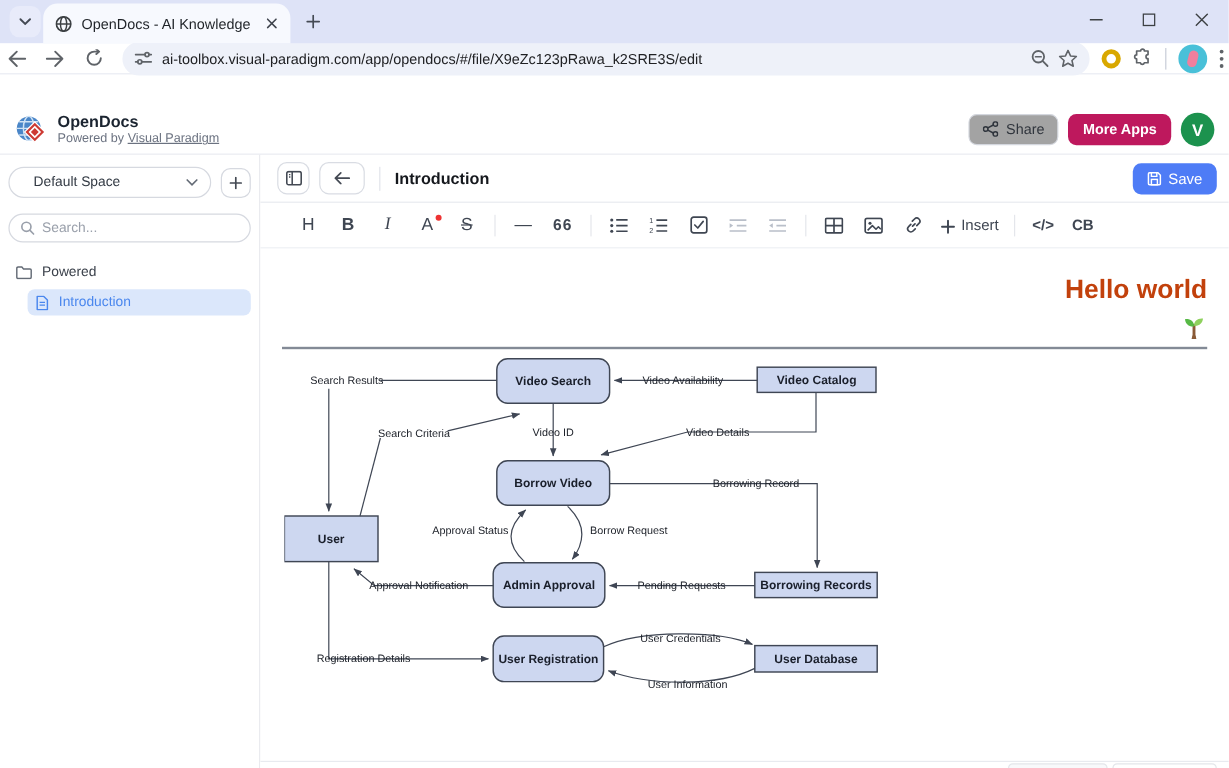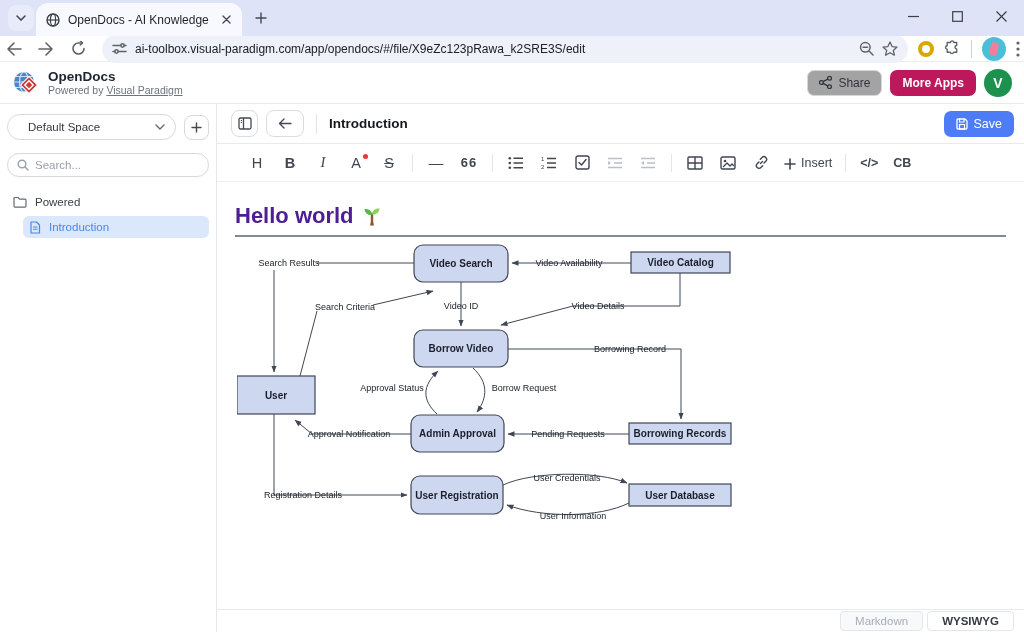--- a/index.html
+++ b/index.html
@@ -22,21 +22,21 @@
   .nav-btn { width:28px; height:28px; border-radius:50%; display:flex; align-items:center; justify-content:center; }
   .urlbar { flex:1; height:28px; background:#eef1f9; border-radius:14px; margin:0 6px; display:flex; align-items:center; padding:0 10px; gap:8px; }
   .url-text { flex:1; font-size:12px; color:#202124; white-space:nowrap; overflow:hidden; }
   .chrome-right { display:flex; align-items:center; gap:10px; padding-right:4px; }
   .ext-ring { width:16px; height:16px; border:4px solid #d9a800; border-radius:50%; background:#fff; }
   .chrome-sep { width:1px; height:18px; background:#c8cdd8; }
   .chrome-avatar { width:24px; height:24px; border-radius:50%; background:#49c0d8; position:relative; overflow:hidden; }
   .chrome-avatar::after { content:""; position:absolute; left:8px; top:5px; width:8px; height:14px; border-radius:4px; background:#f07f9d; transform:rotate(14deg); }
 
   
-  .app-header { height:42px; background:#fff; border-bottom:1px solid #e7e9ef; display:flex; align-items:center; padding:0 12px; }
+  .app-header { height:42px; background:#fff; border-bottom:1px solid #e7e9ef; display:flex; align-items:center; padding:0 12px;margin-top:25px; }
   .brand { display:flex; align-items:center; gap:8px; }
   .brand-text .name { font-size:13.5px; font-weight:bold; color:#1b2430; line-height:15px; }
   .brand-text .powered { font-size:10.5px; color:#6b7280; }
   .brand-text .powered a { color:#6b7280; }
   .header-right { margin-left:auto; display:flex; align-items:center; gap:8px; }
   .share-btn { height:26px; display:flex; align-items:center; gap:6px; border:1px solid #d4d7de; border-radius:7px;
     background:#a3a3a3; padding:0 11px; font-size:12px; color:#30353d; cursor:pointer; }
   .moreapps-btn { height:26px; display:flex; align-items:center; border:none; border-radius:7px;
     background:#be185d; color:#fff; padding:0 12px; font-size:12px; font-weight:bold; cursor:pointer; }
   .v-avatar { width:28px; height:28px; border-radius:50%; background:#1c924e; color:#fff; font-weight:bold;
@@ -75,22 +75,22 @@
   .tb.italic { font-style:italic; font-family:"Liberation Serif", serif; }
   .tb.strike { text-decoration:line-through; }
   .tb.faded { color:#b9bfc9; }
   .tb .reddot { position:absolute; top:3px; right:-2px; width:5px; height:5px; border-radius:50%; background:#e33; }
   .tb-sep { width:1px; height:18px; background:#e4e6eb; }
   .tb-insert { display:flex; align-items:flex-end; gap:5px; font-size:12.5px; color:#3f4652; cursor:pointer; }
   .tb-quote { font-weight:bold; letter-spacing:1px; font-size:13px; }
   .tb-code { font-size:12.5px; font-weight:bold; }
 
   .doc-area { flex:1; padding:20px 18px 0 18px; overflow:hidden; }
-  .doc-h1 { font-size:22px; font-weight:bold; color:#4c1d95; line-height:1.25; padding-bottom:5px;
-    border-bottom:2px solid #838a96; display:flex; align-items:center; gap:7px; }
+  .doc-h1 { font-size:22px; font-weight:bold; color:#c2410c; line-height:1.25; padding-bottom:5px;
+    border-bottom:2px solid #838a96; display:flex; align-items:flex-end; gap:7px;flex-direction:column; }
   .doc-p { margin-top:8px; font-size:12px; color:#2a2f38; }
   #diagram-host { margin-top:2px; margin-left:2px; }
 
   .bottom-bar { height:23px; border-top:1px solid #e8eaef; display:flex; align-items:center; justify-content:flex-end;
     gap:4px; padding:0 10px; background:#fff; }
   .mode-tab { height:20px; display:flex; align-items:center; padding:0 14px; font-size:11.5px;
     border:1px solid #e3e6ea; border-radius:4px; cursor:pointer; }
   .mode-tab.inactive { background:#f8f9fb; color:#a7adb8; }
   .mode-tab.active { background:#fff; color:#353c48; font-weight:bold; }
 

